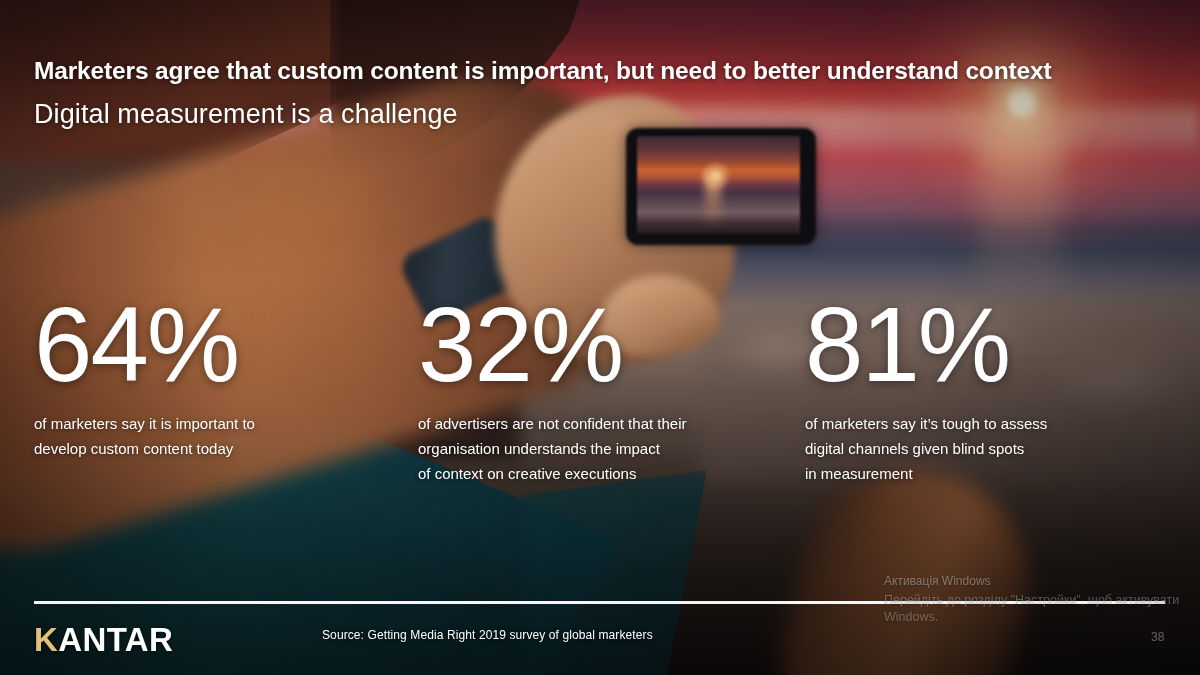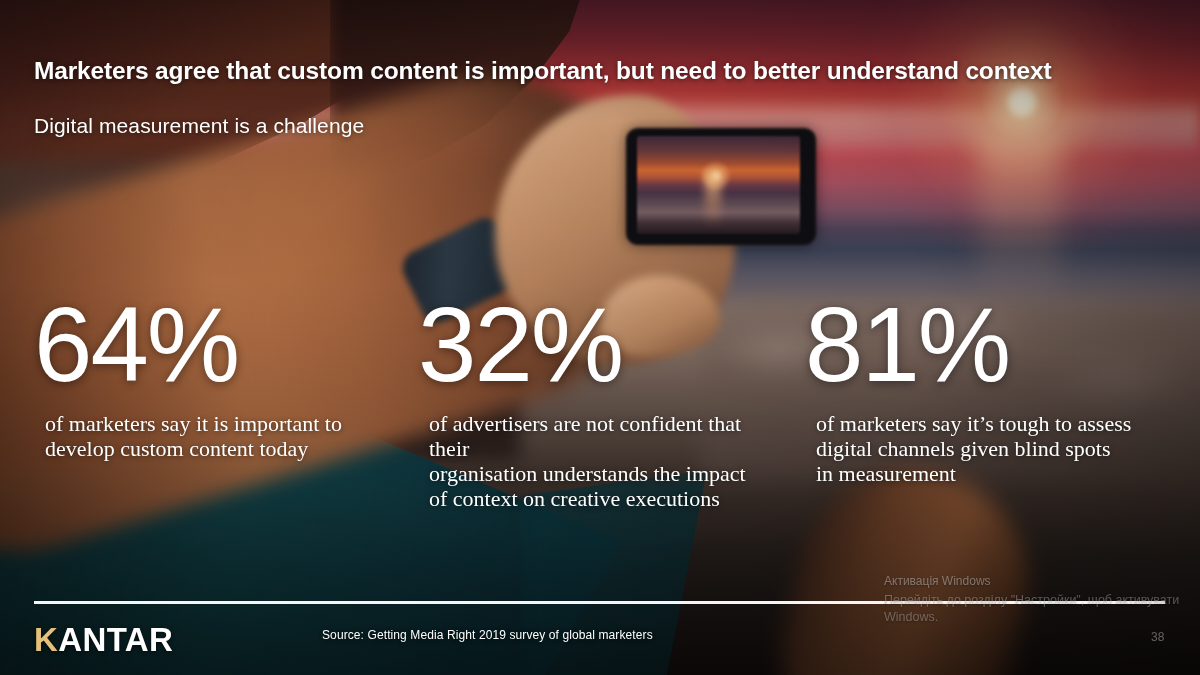--- a/index.html
+++ b/index.html
@@ -319,22 +319,22 @@
     font-size: 24.5px;
     font-weight: bold;
     color: #ffffff;
     letter-spacing: -0.15px;
     text-shadow: 0 1px 5px rgba(0,0,0,0.55);
     white-space: nowrap;
   }
   .subtitle {
     position: absolute;
     left: 34px;
-    top: 97px;
-    font-size: 21px;
+    top: 77px;
+    font-size: 27px;
     font-weight: normal;
     color: #ffffff;
     letter-spacing: 0.1px;
     text-shadow: 0 1px 5px rgba(0,0,0,0.5);
     white-space: nowrap;
   }
 
   .stats {
     position: absolute;
     left: 0;
@@ -353,28 +353,27 @@
   .stat-value {
     font-size: 105px;
     font-weight: 300;
     line-height: 1;
     color: #ffffff;
     letter-spacing: -2px;
     text-shadow: 0 2px 10px rgba(0,0,0,0.45);
     margin: 0 0 14px 0;
   }
   .stat-desc {
-    font-size: 22px;
+    font-size: 15px;
     font-weight: normal;
     line-height: 25px;
     color: #ffffff;
     text-shadow: 0 1px 5px rgba(0,0,0,0.55);
     white-space: pre-line;
-    margin: 11px;
-    font-family: Liberation Serif, serif;
+    margin: 0;
   }
 
   .divider {
     position: absolute;
     left: 34px;
     top: 601px;
     width: 1131px;
     height: 3px;
     background: #ffffff;
     opacity: 0.96;

